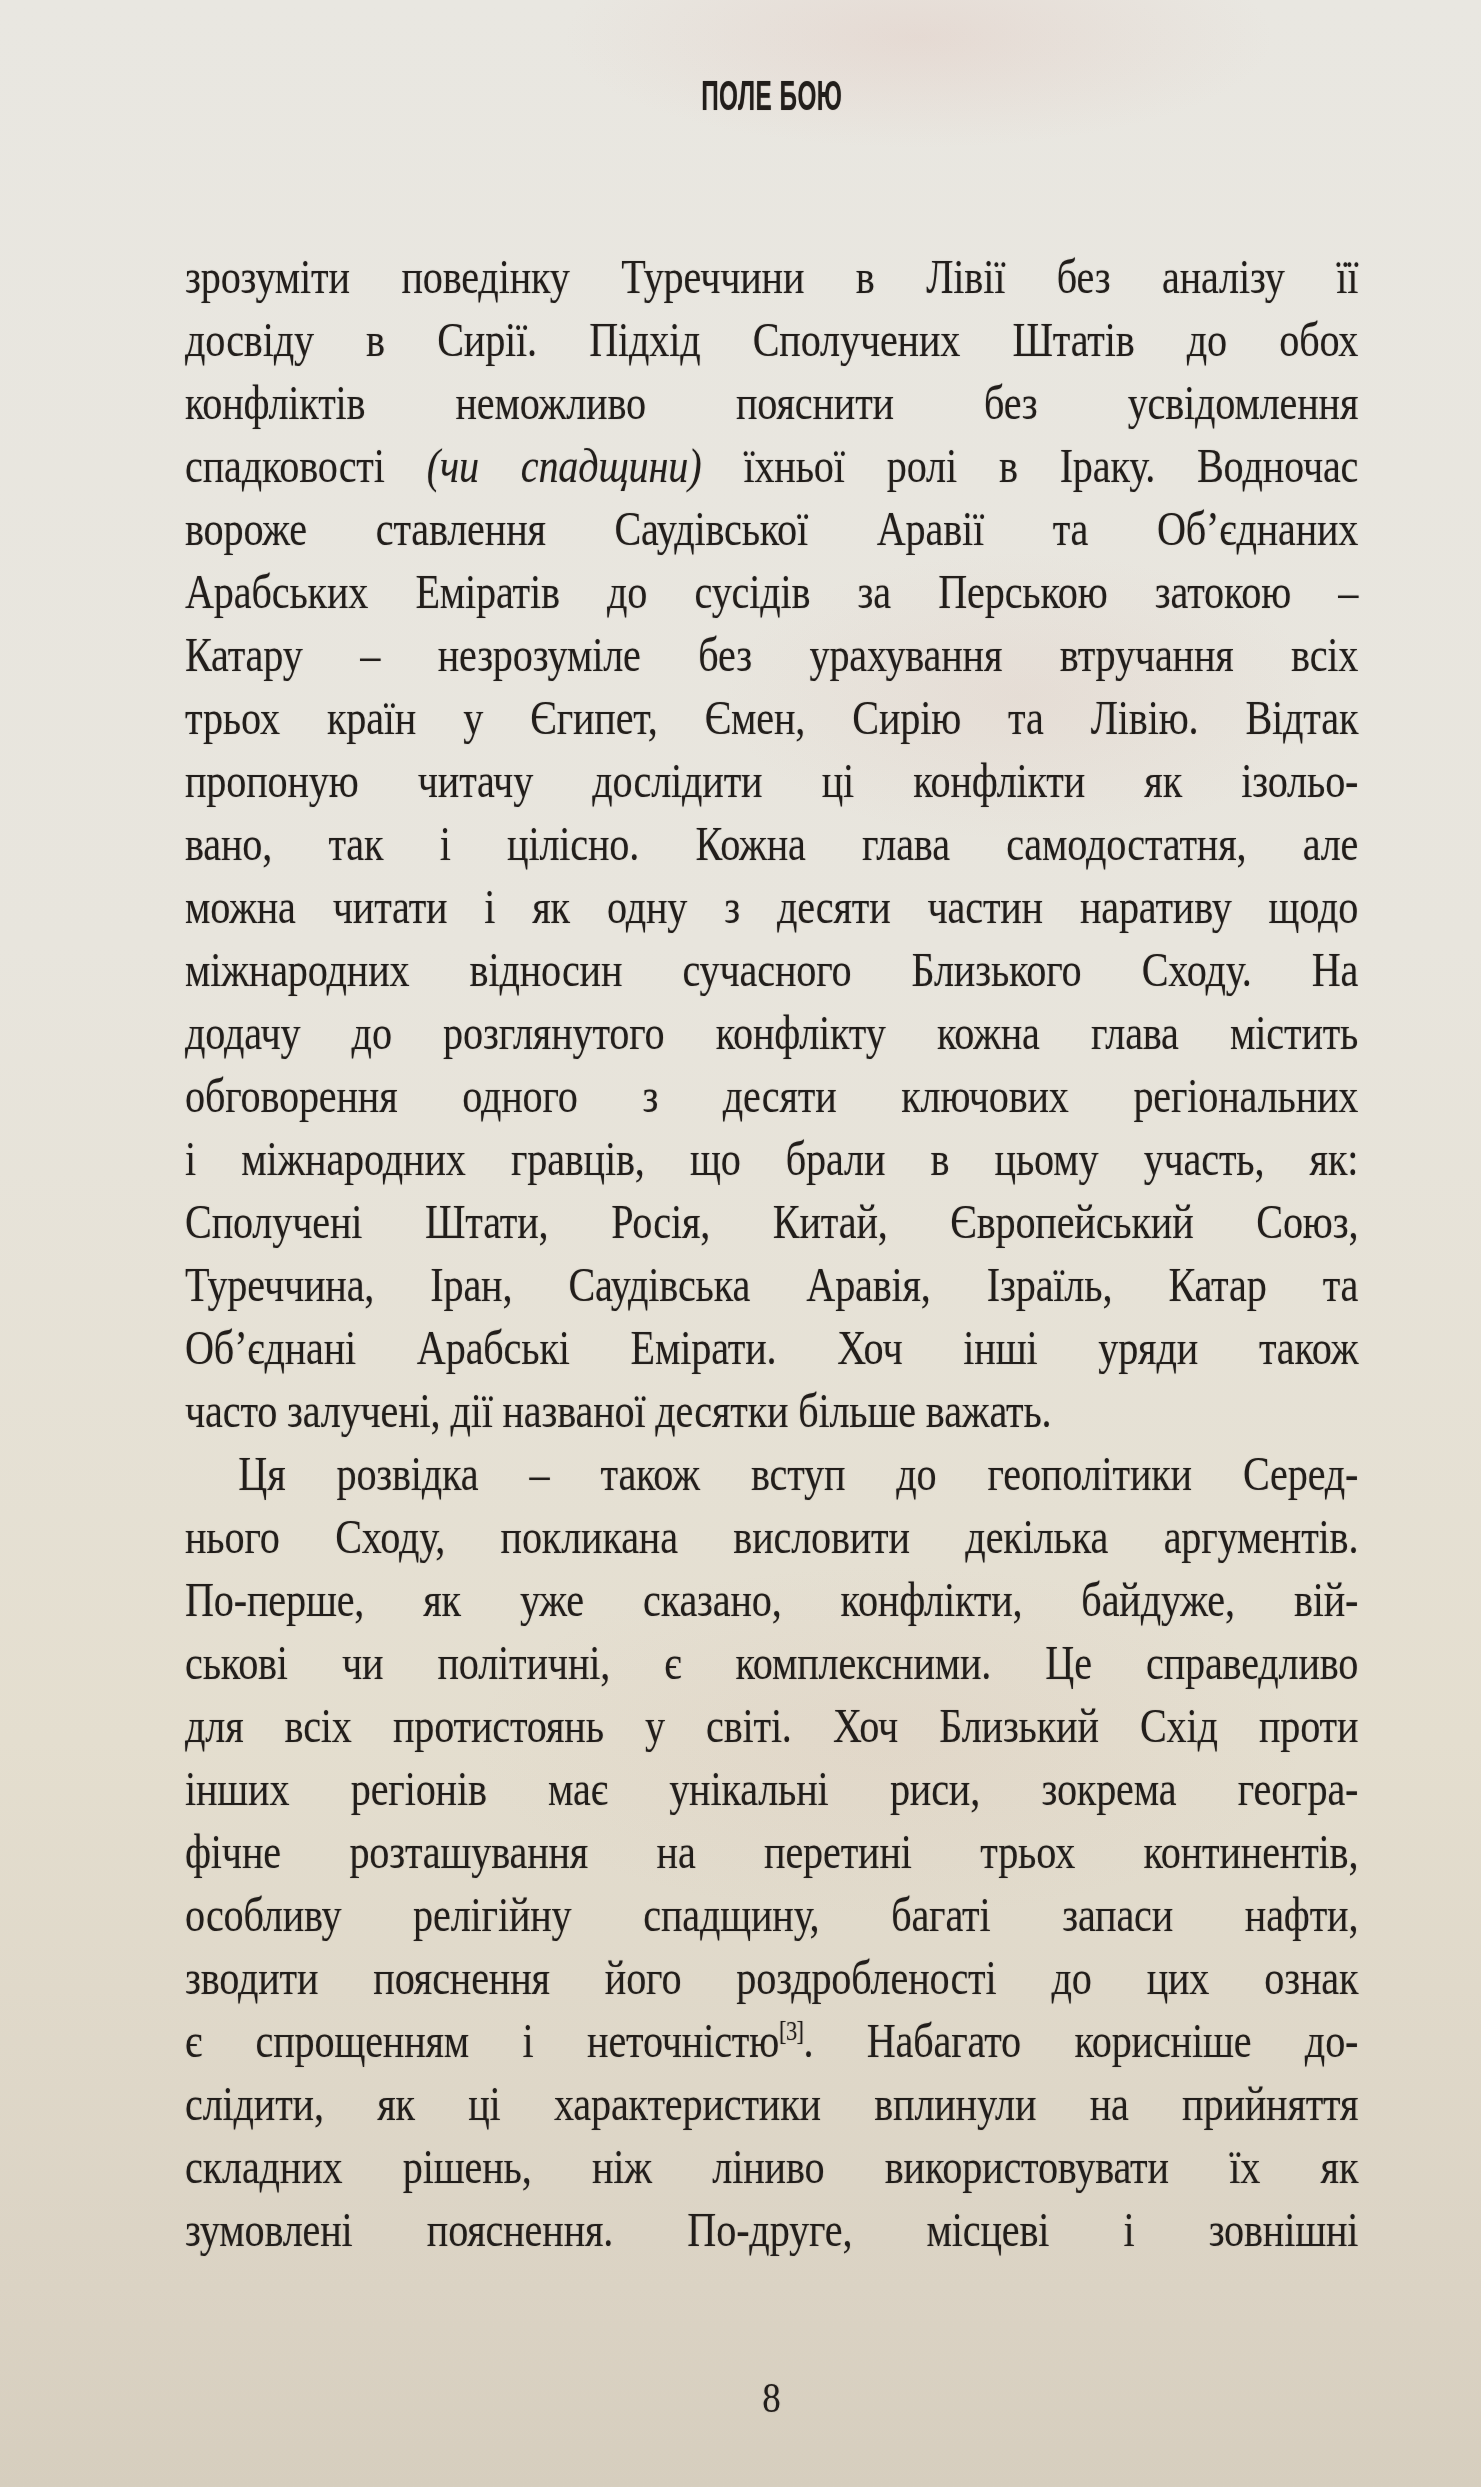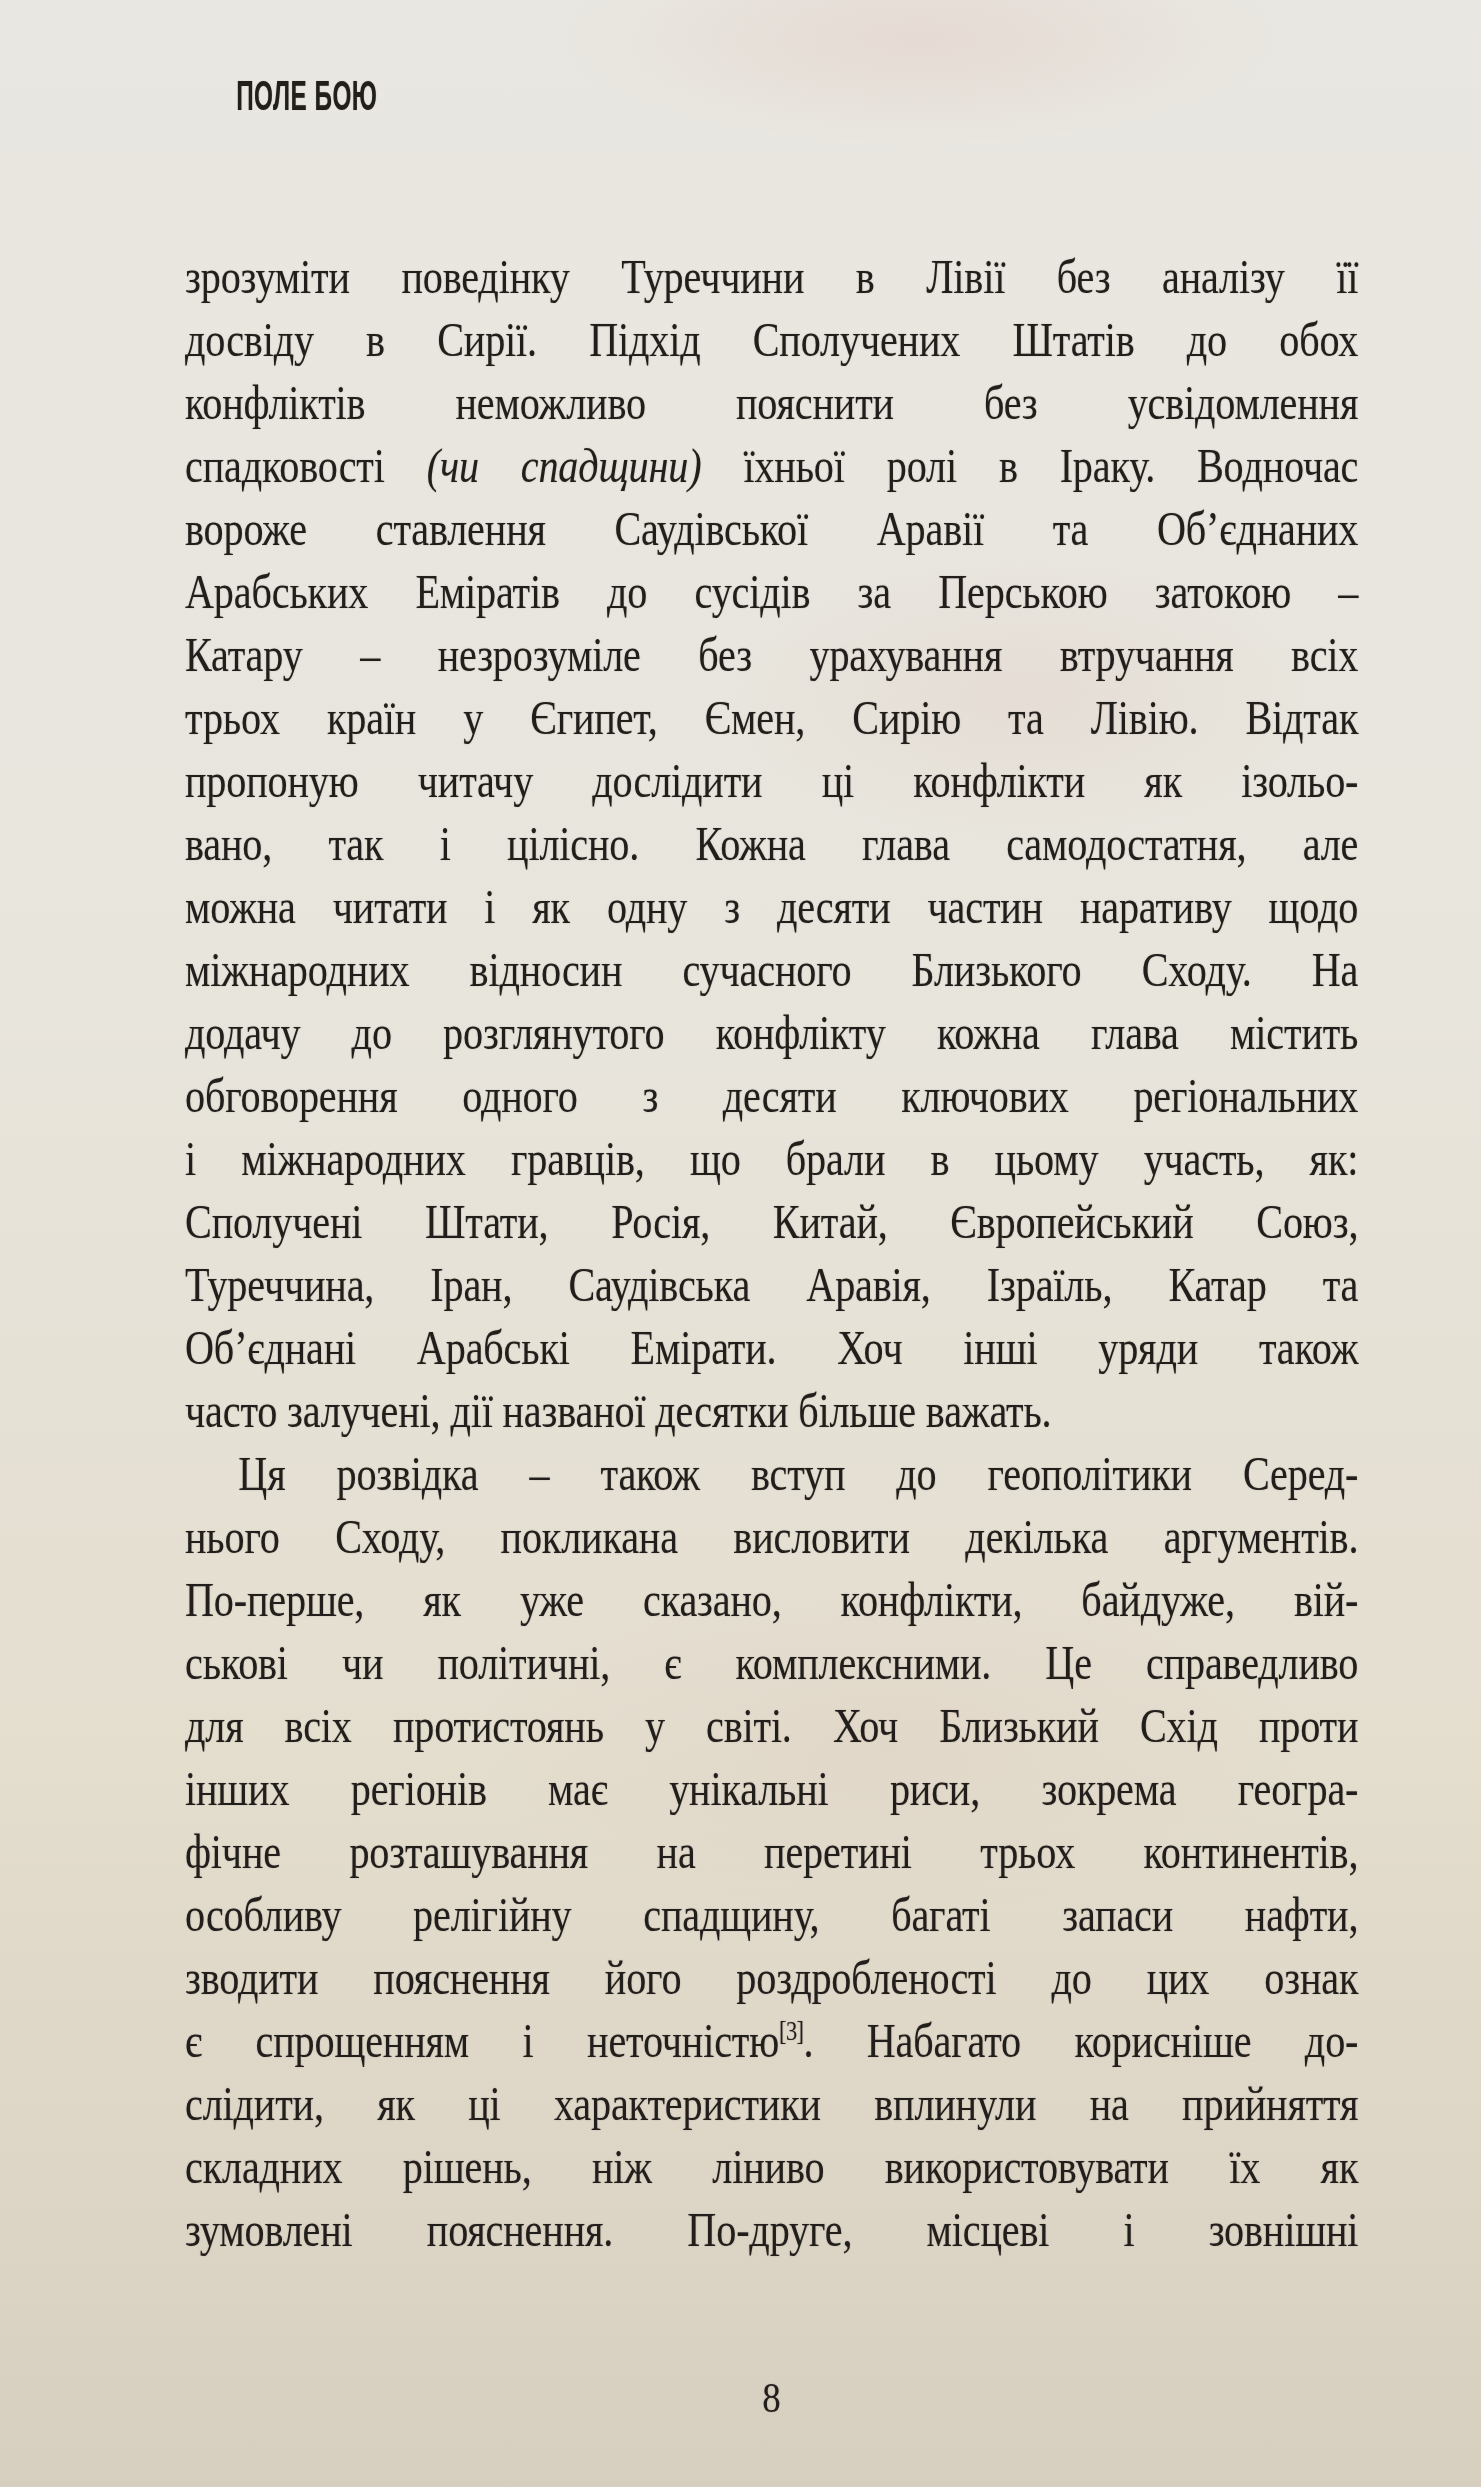--- a/index.html
+++ b/index.html
@@ -15,20 +15,21 @@
       radial-gradient(ellipse 494px 154px at 62% 1.5%, rgba(214,166,156,0.20), rgba(214,166,156,0) 72%),
       radial-gradient(ellipse 417px 201px at 69% 28%, rgba(210,162,152,0.13), rgba(210,162,152,0) 72%),
       radial-gradient(ellipse 586px 247px at 60% 70%, rgba(198,152,140,0.09), rgba(198,152,140,0) 72%),
       linear-gradient(180deg, #e9e7e1 0%, #e8e5dd 38%, #e4decf 70%, #dbd3c4 92%, #d6cebe 100%);
   }
   .running-head-wrap {
     position: absolute;
     top: 75px;
     left: 185px;
     width: 1173px;
+    text-align: center;
   }
   .running-head {
     display: inline-block;
     font-family: "Liberation Sans", "DejaVu Sans", sans-serif;
     font-weight: 700;
     font-size: 42px;
     line-height: 1;
     letter-spacing: 0.8px;
     transform: scaleX(0.58);
     transform-origin: 50% 50%;

